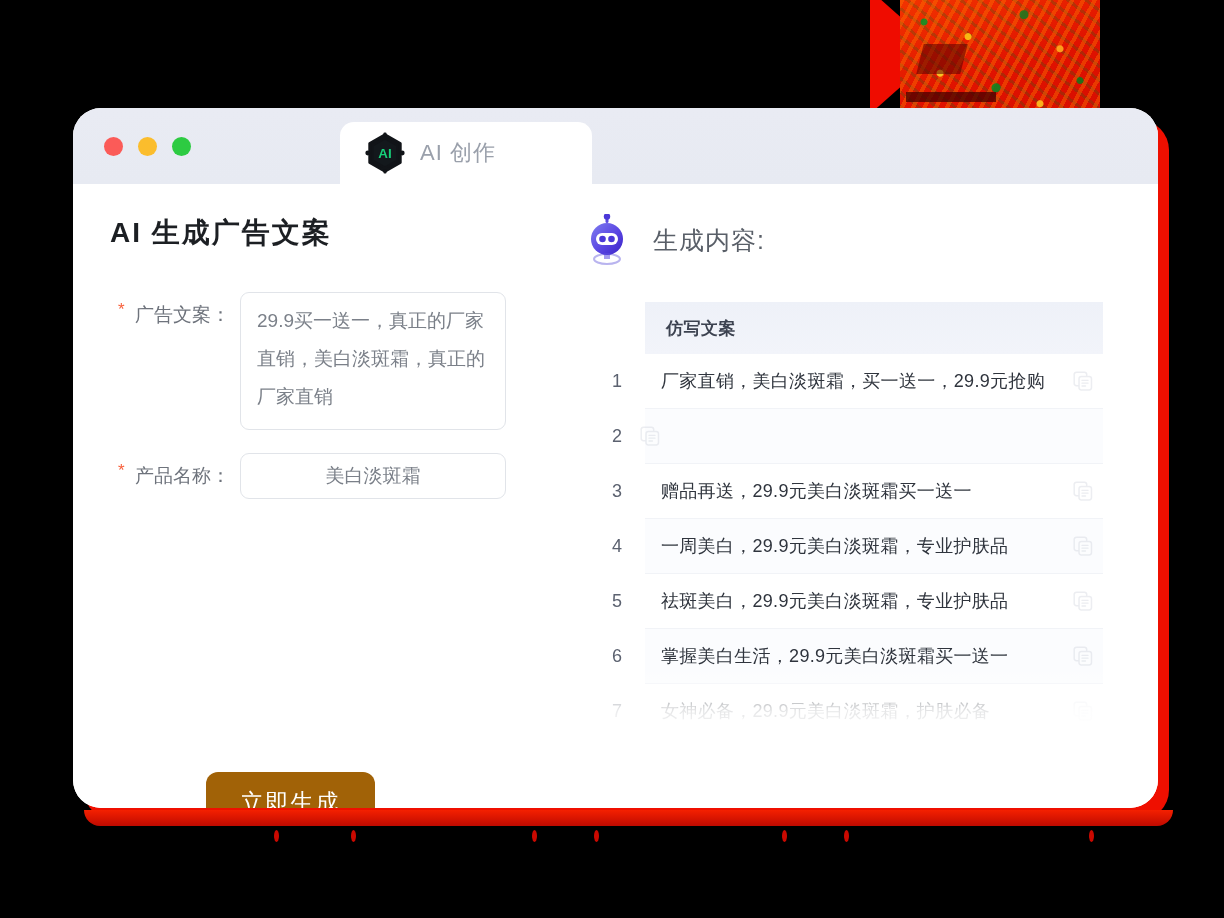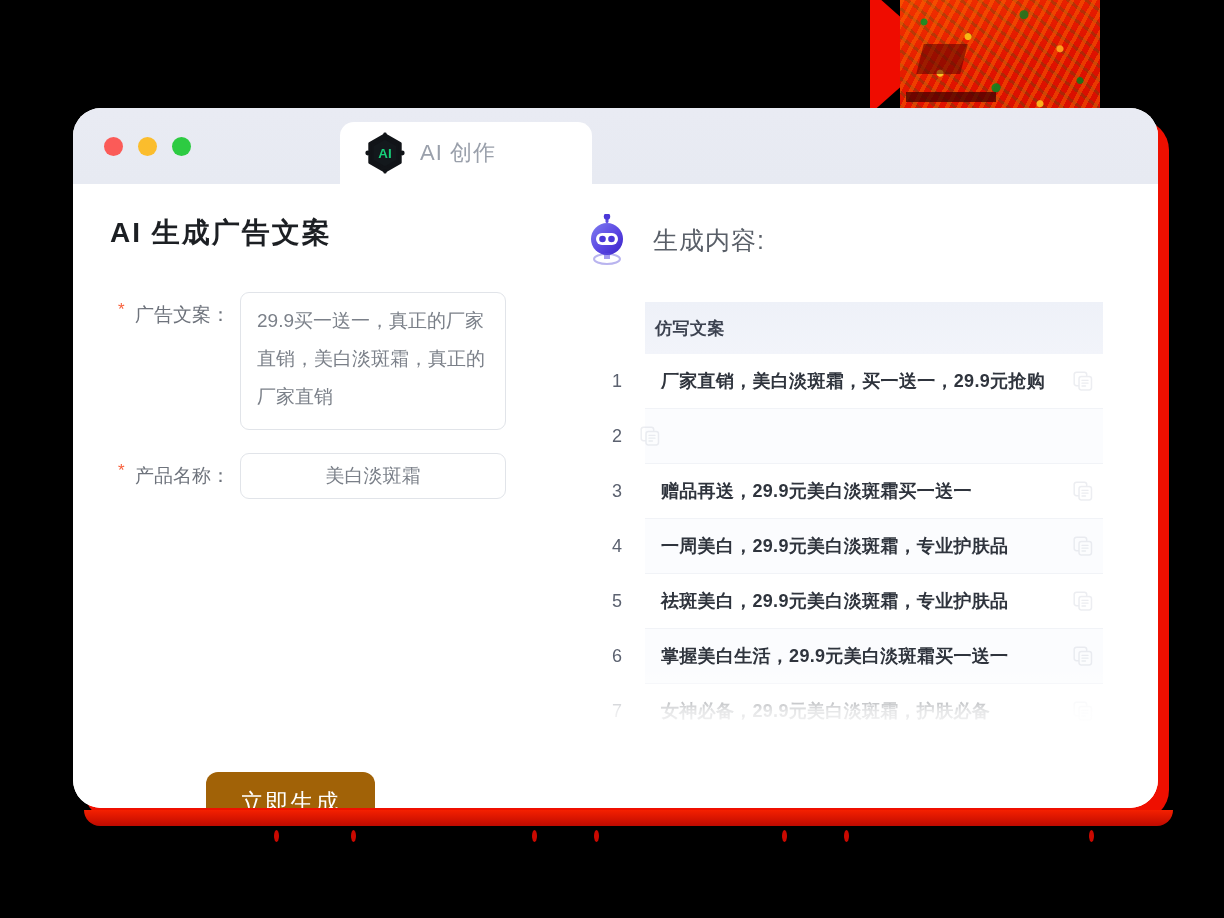--- a/index.html
+++ b/index.html
@@ -257,21 +257,21 @@
   .table {
     margin-left: 72px;
     width: 458px;
     position: relative;
   }
   .table-head {
     height: 52px;
     background: linear-gradient(180deg, #eef1f8 0%, #f2f4fa 100%);
     display: flex;
     align-items: center;
-    padding-left: 10px;
+    padding-left: 21px;
     margin-top: 36px;
   }
   .table-head-label {
     font-size: 17px;
     font-weight: 700;
     color: #3c4250;
     letter-spacing: .5px;
   }
   .rowlist { position: relative; }
   .trow {
@@ -291,21 +291,20 @@
     color: #5c6270;
     flex: 0 0 46px;
   }
   .ttext {
     flex: 1;
     padding-left: 21px;
     font-size: 18px;
     color: #2f343d;
     letter-spacing: .3px;
     white-space: nowrap;
-    font-weight: bold;
   }
   .copy-ico { width: 20px; height: 20px; flex: 0 0 20px; opacity: .35; }
 
   .fade-mask {
     position: absolute;
     left: -60px;
     right: 0;
     bottom: 0;
     height: 74px;
     background: linear-gradient(180deg, rgba(255,255,255,0) 0%, rgba(255,255,255,.88) 62%, #fff 100%);

